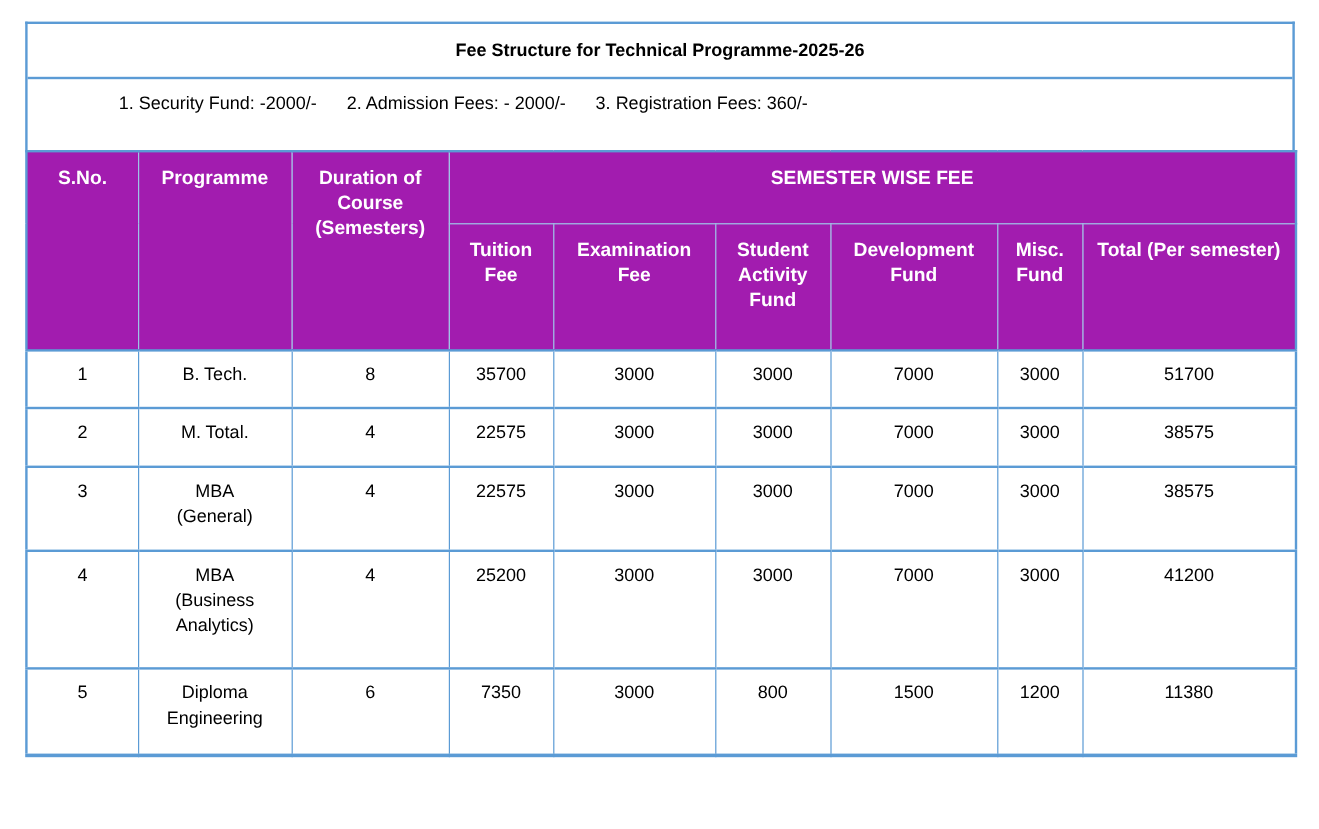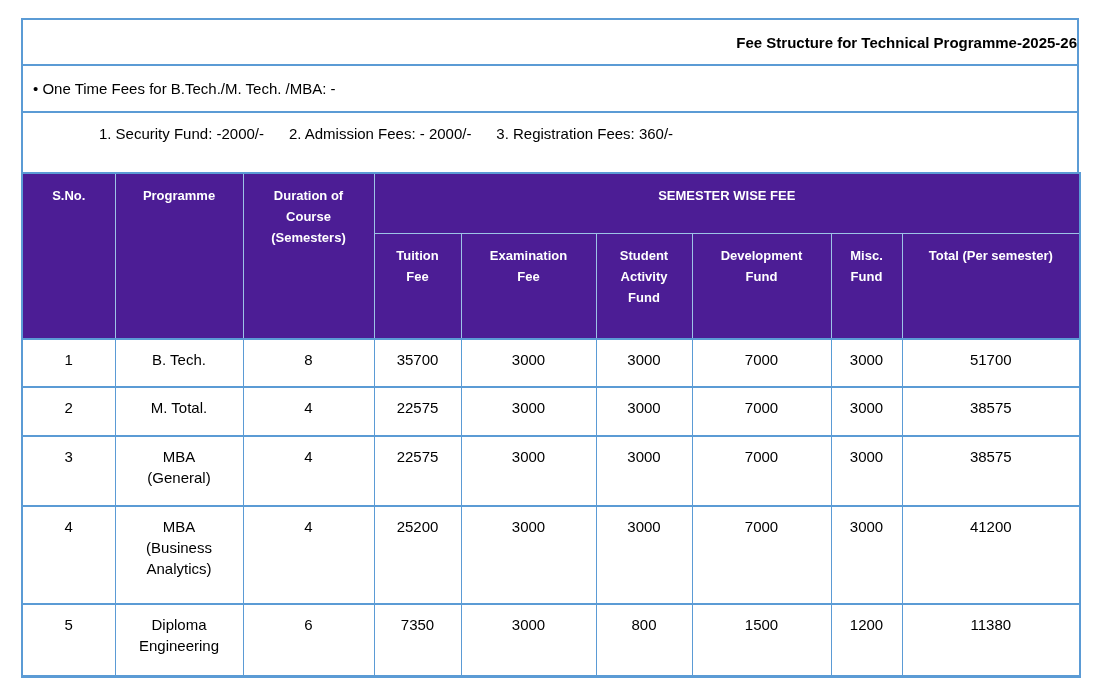--- a/index.html
+++ b/index.html
@@ -18,21 +18,21 @@
 
   
   .top-boxes {
     border: 2px solid #5b9bd5;
     border-bottom: none;
     background: #ffffff;
   }
   .title-row {
     height: 46px;
     border-bottom: 2px solid #5b9bd5;
-    display: flex; align-items: center; justify-content: flex-end;
+    display: flex; align-items: center; justify-content: center;
     font-weight: 700; font-size: 15px;
   }
   .onetime-row {
     height: 47px;
     border-bottom: 2px solid #5b9bd5;
     display: flex; align-items: center;
     padding-left: 10px;
     font-size: 15px;
   }
   .feeitems-row {
@@ -46,24 +46,24 @@
 
   
   table.fee-table {
     border-collapse: collapse;
     table-layout: fixed;
     width: 1058px;
     border: 2px solid #5b9bd5;
     border-bottom: 3px solid #5b9bd5;
   }
   thead th {
-    background: #4c1d95;
+    background: #a21caf;
     color: #ffffff;
     font-weight: 700;
-    font-size: 13px;
+    font-size: 16px;
     vertical-align: top;
     white-space: pre-line;
     line-height: 21px;
     padding: 11px 2px 0 2px;
     border: 1.5px solid #9dc3e6;
   }
   thead tr.band-row { height: 60px; }
   thead tr.sub-row  { height: 106px; }
   tbody td {
     border: 1.5px solid #5b9bd5;
@@ -83,23 +83,20 @@
   tbody tr.r5 { height: 72px; }
 </style>
 </head>
 <body>
 
 <div class="content">
 
   <div class="top-boxes">
     <div class="title-row">
       <span>Fee Structure for Technical Programme-2025-26</span>
-    </div>
-    <div class="onetime-row">
-      <span>• One Time Fees for B.Tech./M. Tech. /MBA: -</span>
     </div>
     <div class="feeitems-row">
       <span class="fee-item fi1">1. Security Fund: -2000/-</span>
       <span class="fee-item fi2">2. Admission Fees: - 2000/-</span>
       <span class="fee-item fi3">3. Registration Fees: 360/-</span>
     </div>
   </div>
 
   <table class="fee-table">
     <colgroup>

